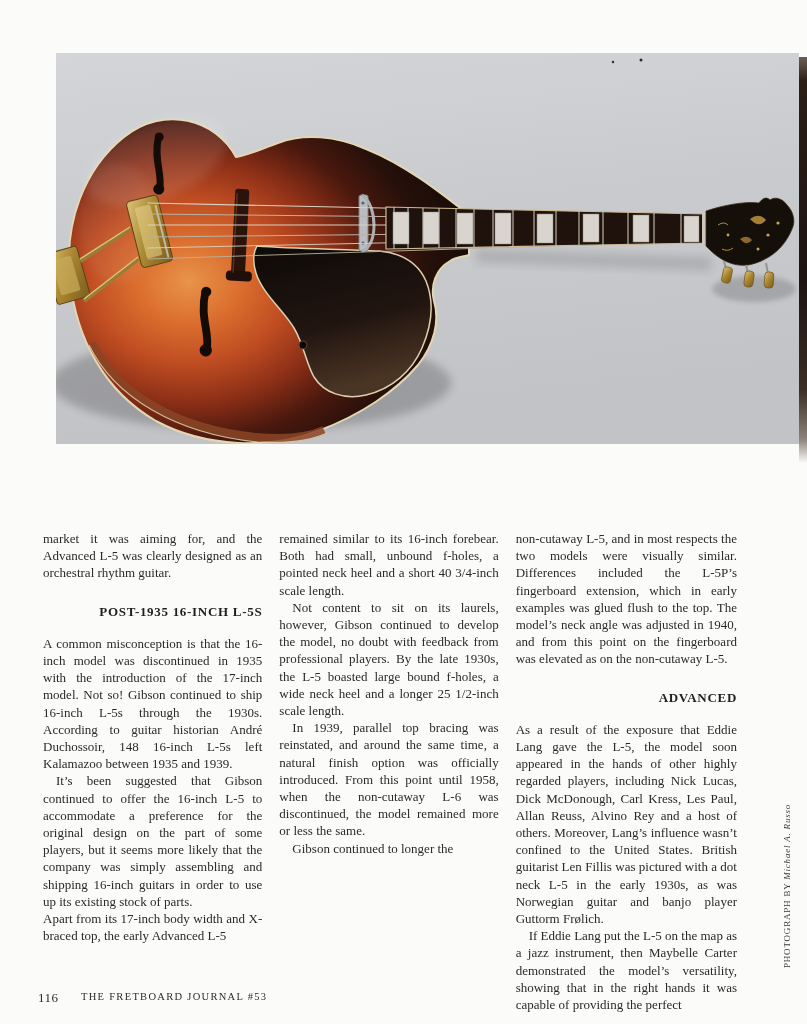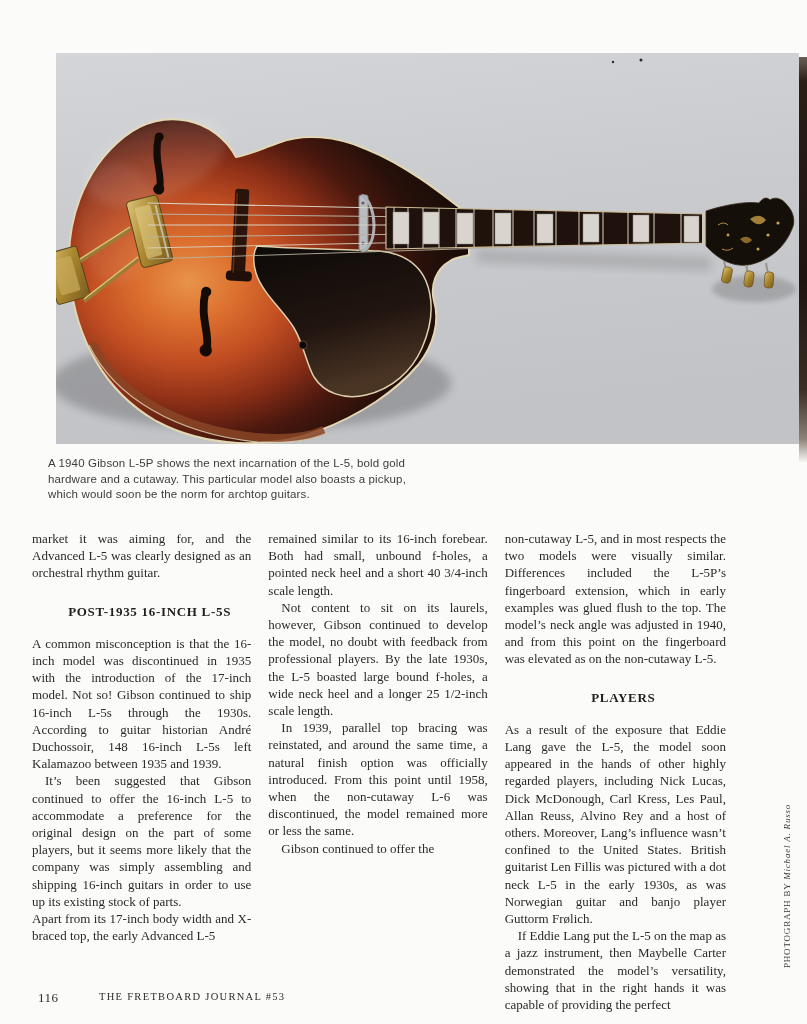--- a/index.html
+++ b/index.html
@@ -17,36 +17,36 @@
       #6a5f57 0%, #2a1e17 6%, #1e1410 55%, #3a2e26 82%, #8b8178 94%, rgba(139,129,120,0) 100%);
   }
   
   .caption{
     position:absolute;left:48px;top:456px;width:500px;
     font-family:"Liberation Sans","DejaVu Sans",sans-serif;
     font-size:11.5px;line-height:15.6px;color:#3d3d3d;letter-spacing:.15px;
   }
   
   .columns{
-    position:absolute;left:32px;top:530px;width:694px;
+    position:absolute;left:43px;top:530px;width:694px;
     display:flex;gap:17px;
   }
   .col{width:220px;font-size:13px;line-height:17.2px;text-align:justify;}
   .col p{margin:0;}
   .col p.ind{text-indent:13px;}
   .col h3{
     margin:21px 0 15px 16px;font-size:13px;font-weight:bold;
-    letter-spacing:.7px;color:#211f1d;text-align:center;
+    letter-spacing:.7px;color:#211f1d;text-align:right;
   }
   
   .footer-pn{
     position:absolute;left:38px;top:990px;font-size:13px;letter-spacing:.5px;color:#2e2c2a;
   }
   .footer-journal{
-    position:absolute;left:99px;top:991px;font-size:10.5px;letter-spacing:1.3px;color:#2e2c2a;
+    position:absolute;left:81px;top:991px;font-size:10.5px;letter-spacing:1.3px;color:#2e2c2a;
   }
   
   .credit{
     position:absolute;left:782px;top:828px;height:140px;width:16px;
     writing-mode:vertical-rl;transform:rotate(180deg);
     font-size:9px;letter-spacing:.8px;color:#3a3a3a;white-space:nowrap;
     font-family:"Liberation Serif","DejaVu Serif",serif;
   }
   .credit .name{font-style:italic;}
 </style>
@@ -239,46 +239,41 @@
           <g transform="translate(713,227) rotate(4)">
               <rect x="-4.5" y="-8" width="9" height="16" rx="3.5" fill="url(#goldGrad)" stroke="#6b5220" stroke-width="0.7"></rect>
             </g>
         </g>
       </g>
     </svg>
   </div>
 
   <div class="edge-strip"></div>
 
-  <div class="caption">
-    <div>A 1940 Gibson L-5P shows the next incarnation of the L-5, bold gold</div>
-    <div>hardware and a cutaway. This particular model also boasts a pickup,</div>
-    <div>which would soon be the norm for archtop guitars.</div>
-  </div>
 
   <div class="columns">
 
     <div class="col">
       <p>market it was aiming for, and the Advanced L-5 was clearly designed as an orchestral rhythm guitar.</p>
       <h3>POST-1935 16-INCH L-5S</h3>
       <p>A common misconception is that the 16-inch model was discontinued in 1935 with the introduction of the 17-inch model. Not so! Gibson continued to ship 16-inch L-5s through the 1930s. According to guitar historian André Duchossoir, 148 16-inch L-5s left Kalamazoo between 1935 and 1939.</p>
       <p class="ind">It’s been suggested that Gibson continued to offer the 16-inch L-5 to accommodate a preference for the original design on the part of some players, but it seems more likely that the company was simply assembling and shipping 16-inch guitars in order to use up its existing stock of parts.</p>
       <p>Apart from its 17-inch body width and X-braced top, the early Advanced L-5</p>
     </div>
 
     <div class="col">
       <p>remained similar to its 16-inch forebear. Both had small, unbound f-holes, a pointed neck heel and a short 40 3/4-inch scale length.</p>
       <p class="ind">Not content to sit on its laurels, however, Gibson continued to develop the model, no doubt with feedback from professional players. By the late 1930s, the L-5 boasted large bound f-holes, a wide neck heel and a longer 25 1/2-inch scale length.</p>
       <p class="ind">In 1939, parallel top bracing was reinstated, and around the same time, a natural finish option was officially introduced. From this point until 1958, when the non-cutaway L-6 was discontinued, the model remained more or less the same.</p>
-      <p class="ind">Gibson continued to offer the</p>
+      <p class="ind">Gibson continued to longer the</p>
     </div>
 
     <div class="col" style="width:222px">
       <p>non-cutaway L-5, and in most respects the two models were visually similar. Differences included the L-5P’s fingerboard extension, which in early examples was glued flush to the top. The model’s neck angle was adjusted in 1940, and from this point on the fingerboard was elevated as on the non-cutaway L-5.</p>
-      <h3>PLAYERS</h3>
+      <h3>ADVANCED</h3>
       <p>As a result of the exposure that Eddie Lang gave the L-5, the model soon appeared in the hands of other highly regarded players, including Nick Lucas, Dick McDonough, Carl Kress, Les Paul, Allan Reuss, Alvino Rey and a host of others. Moreover, Lang’s influence wasn’t confined to the United States. British guitarist Len Fillis was pictured with a dot neck L-5 in the early 1930s, as was Norwegian guitar and banjo player Guttorm Frølich.</p>
       <p class="ind">If Eddie Lang put the L-5 on the map as a jazz instrument, then Maybelle Carter demonstrated the model’s versatility, showing that in the right hands it was capable of providing the perfect</p>
     </div>
 
   </div>
 
   <div class="footer-pn">116</div>
   <div class="footer-journal">THE FRETBOARD JOURNAL #53</div>
 
   <div class="credit"><span>PHOTOGRAPH BY </span><span class="name">Michael A. Russo</span></div>

